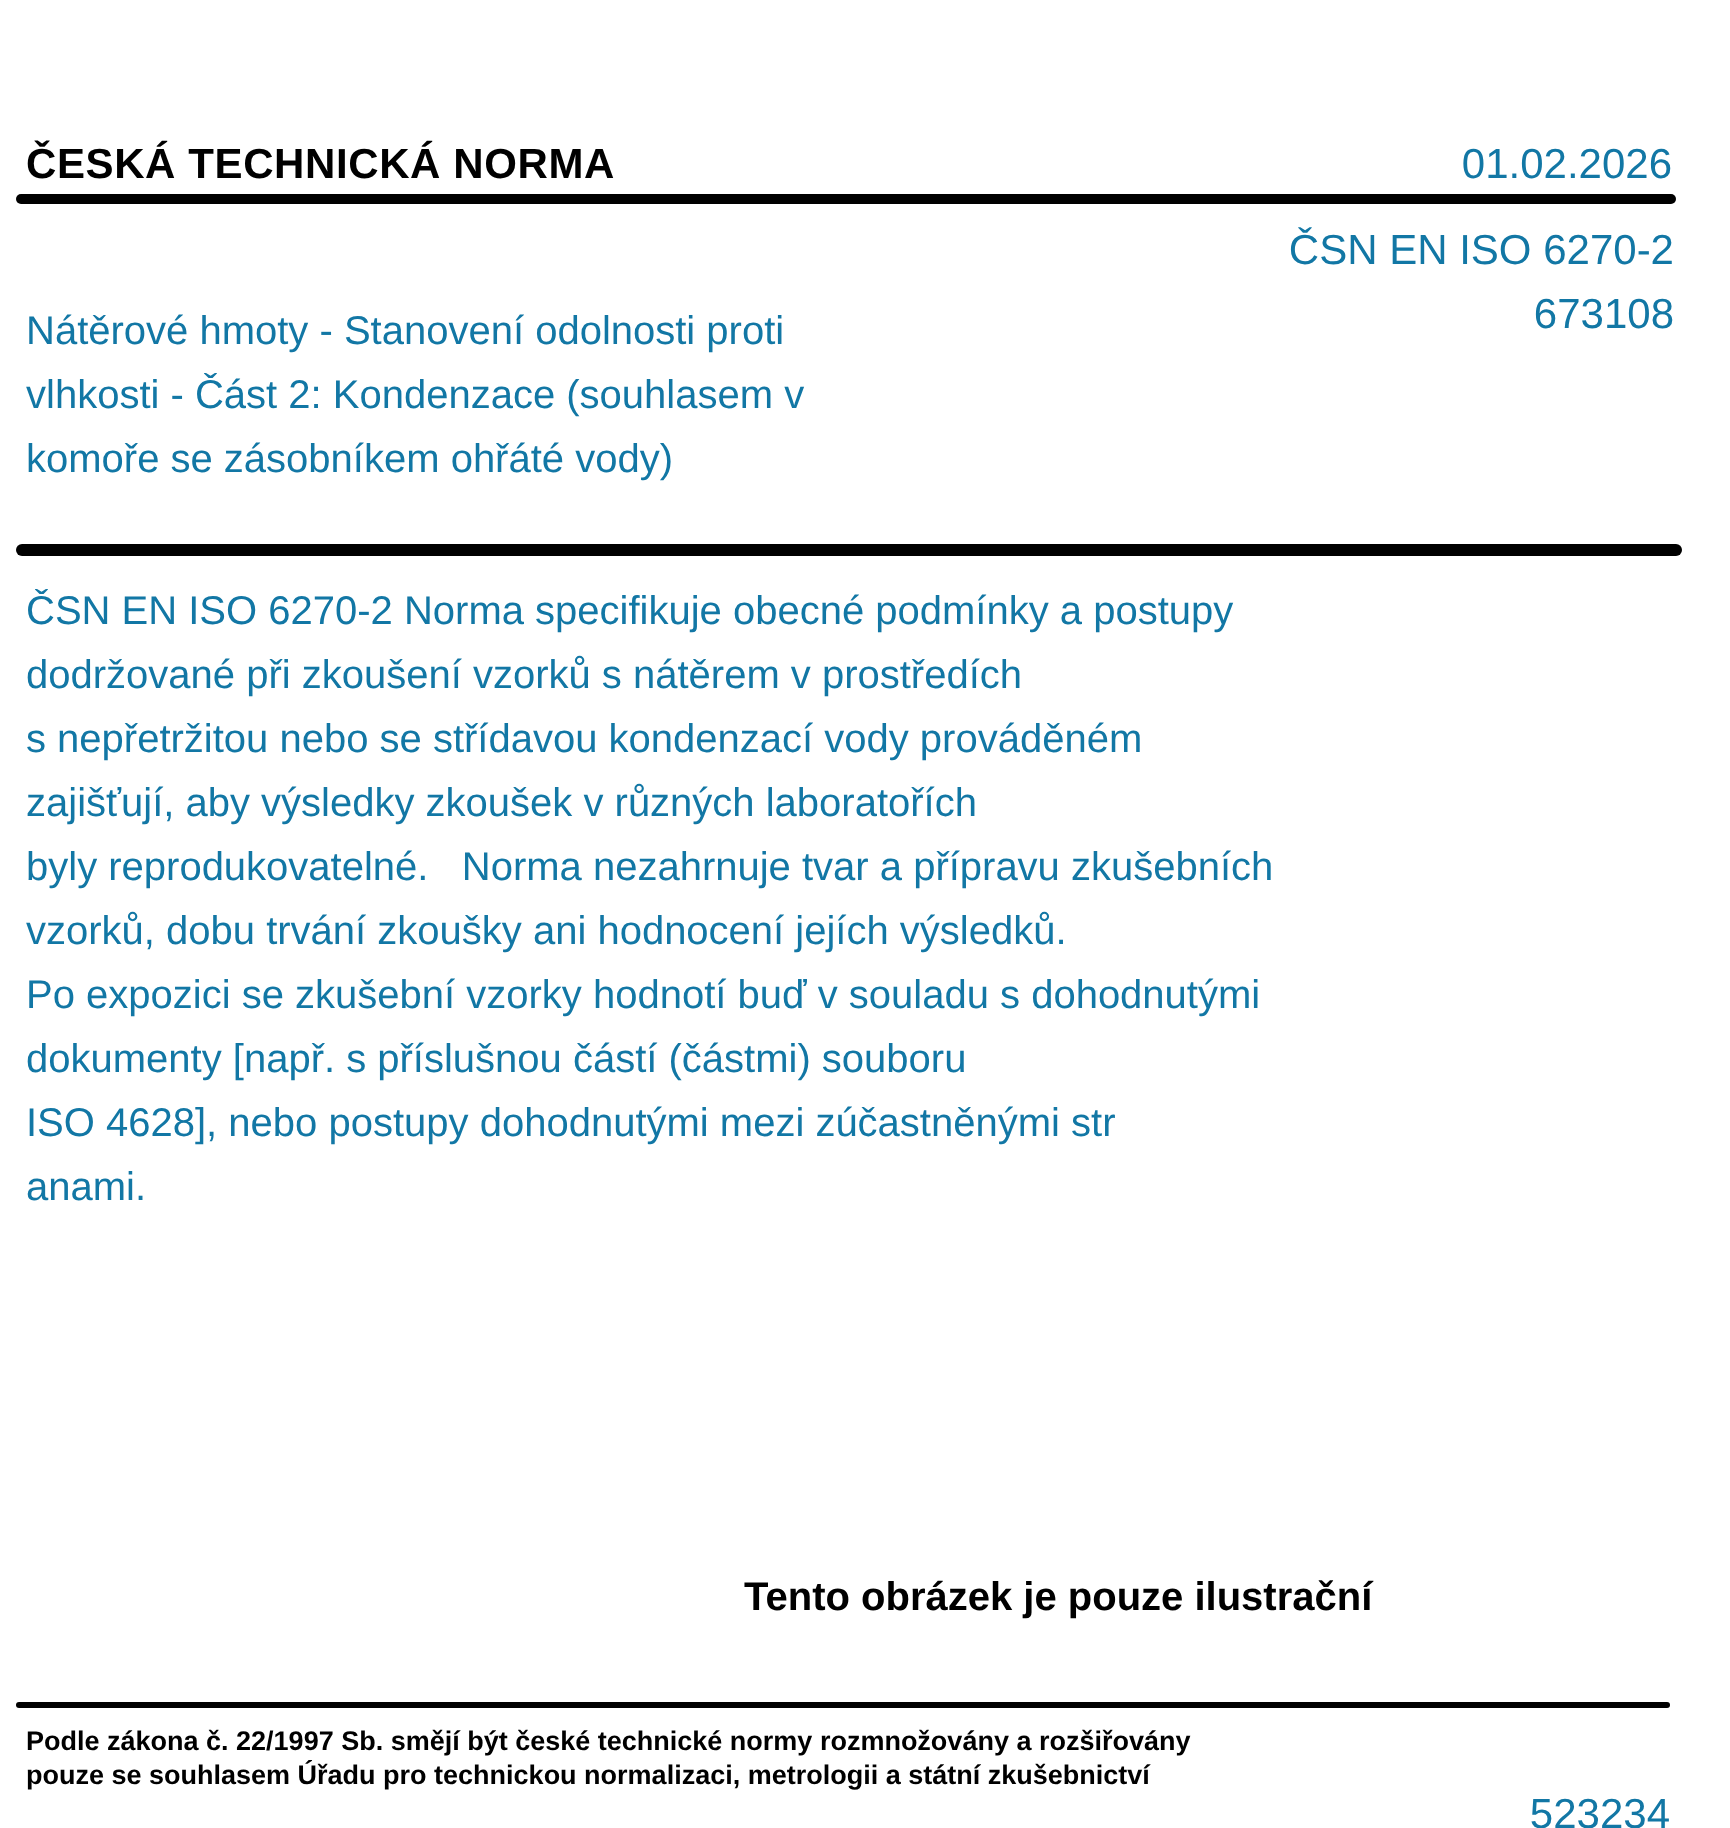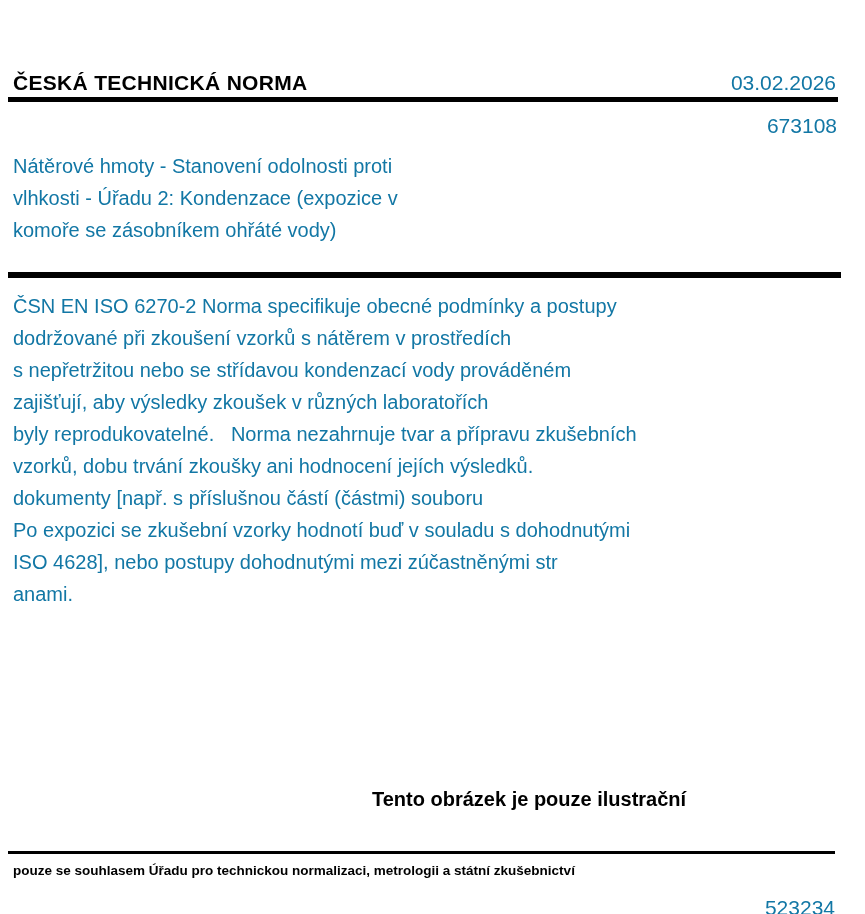--- a/index.html
+++ b/index.html
@@ -1,20 +1,20 @@
 <!DOCTYPE html>
 <html lang="cs" style="--accent: #1277a5; --ink: #000000; --paper: #ffffff;"><head>
 <meta charset="utf-8">
 <style>
   :root{
     --accent:#1277a5;
     --ink:#000000;
     --paper:#ffffff;
   }
-  *{margin:0;padding:0;box-sizing:border-box;}
+  *{margin:0;padding:0;box-sizing:border-box;border-radius:10px;}
   html,body{background:#ffffff;}
   body{
     font-family:"Liberation Sans","DejaVu Sans",sans-serif;
     color:var(--ink);
   }
   .page{
     position:relative;
     width:865px;
     height:914px;
     background:var(--paper);
@@ -103,52 +103,54 @@
     white-space:nowrap;
   }
 </style>
 </head>
 <body>
 
 <div class="page">
 
   <div class="masthead-title">ČESKÁ TECHNICKÁ NORMA</div>
 
-  <div class="masthead-date">03.02.2026</div>
+  <div class="masthead-date">01.02.2026</div>
 
   <div class="rule header-rule"></div>
 
   <div class="doc-title">
     <div class="line">Nátěrové hmoty - Stanovení odolnosti proti</div>
-    <div class="line">vlhkosti - Úřadu 2: Kondenzace (expozice v</div>
+    <div class="line">vlhkosti - Část 2: Kondenzace (souhlasem v</div>
     <div class="line">komoře se zásobníkem ohřáté vody)</div>
   </div>
 
   <div class="doc-ref">
+    <div class="line">ČSN EN ISO 6270-2</div>
     <div class="line">673108</div>
   </div>
 
   <div class="rule title-rule"></div>
 
   <div class="abstract">
     <div class="line">ČSN EN ISO 6270-2 Norma specifikuje obecné podmínky a postupy</div>
     <div class="line">dodržované při zkoušení vzorků s nátěrem v prostředích</div>
     <div class="line">s nepřetržitou nebo se střídavou kondenzací vody prováděném</div>
     <div class="line">zajišťují, aby výsledky zkoušek v různých laboratořích</div>
     <div class="line">byly reprodukovatelné.   Norma nezahrnuje tvar a přípravu zkušebních</div>
     <div class="line">vzorků, dobu trvání zkoušky ani hodnocení jejích výsledků.</div>
+    <div class="line">Po expozici se zkušební vzorky hodnotí buď v souladu s dohodnutými</div>
     <div class="line">dokumenty [např. s příslušnou částí (částmi) souboru</div>
-    <div class="line">Po expozici se zkušební vzorky hodnotí buď v souladu s dohodnutými</div>
     <div class="line">ISO 4628], nebo postupy dohodnutými mezi zúčastněnými str</div>
     <div class="line">anami.</div>
   </div>
 
   <div class="illustration-note">Tento obrázek je pouze ilustrační</div>
 
   <div class="rule footer-rule"></div>
 
   <div class="footer-legal">
+    <div class="line">Podle zákona č. 22/1997 Sb. smějí být české technické normy rozmnožovány a rozšiřovány</div>
     <div class="line">pouze se souhlasem Úřadu pro technickou normalizaci, metrologii a státní zkušebnictví</div>
   </div>
 
   <div class="footer-number">523234</div>
 
 </div>
 
 </body></html>

